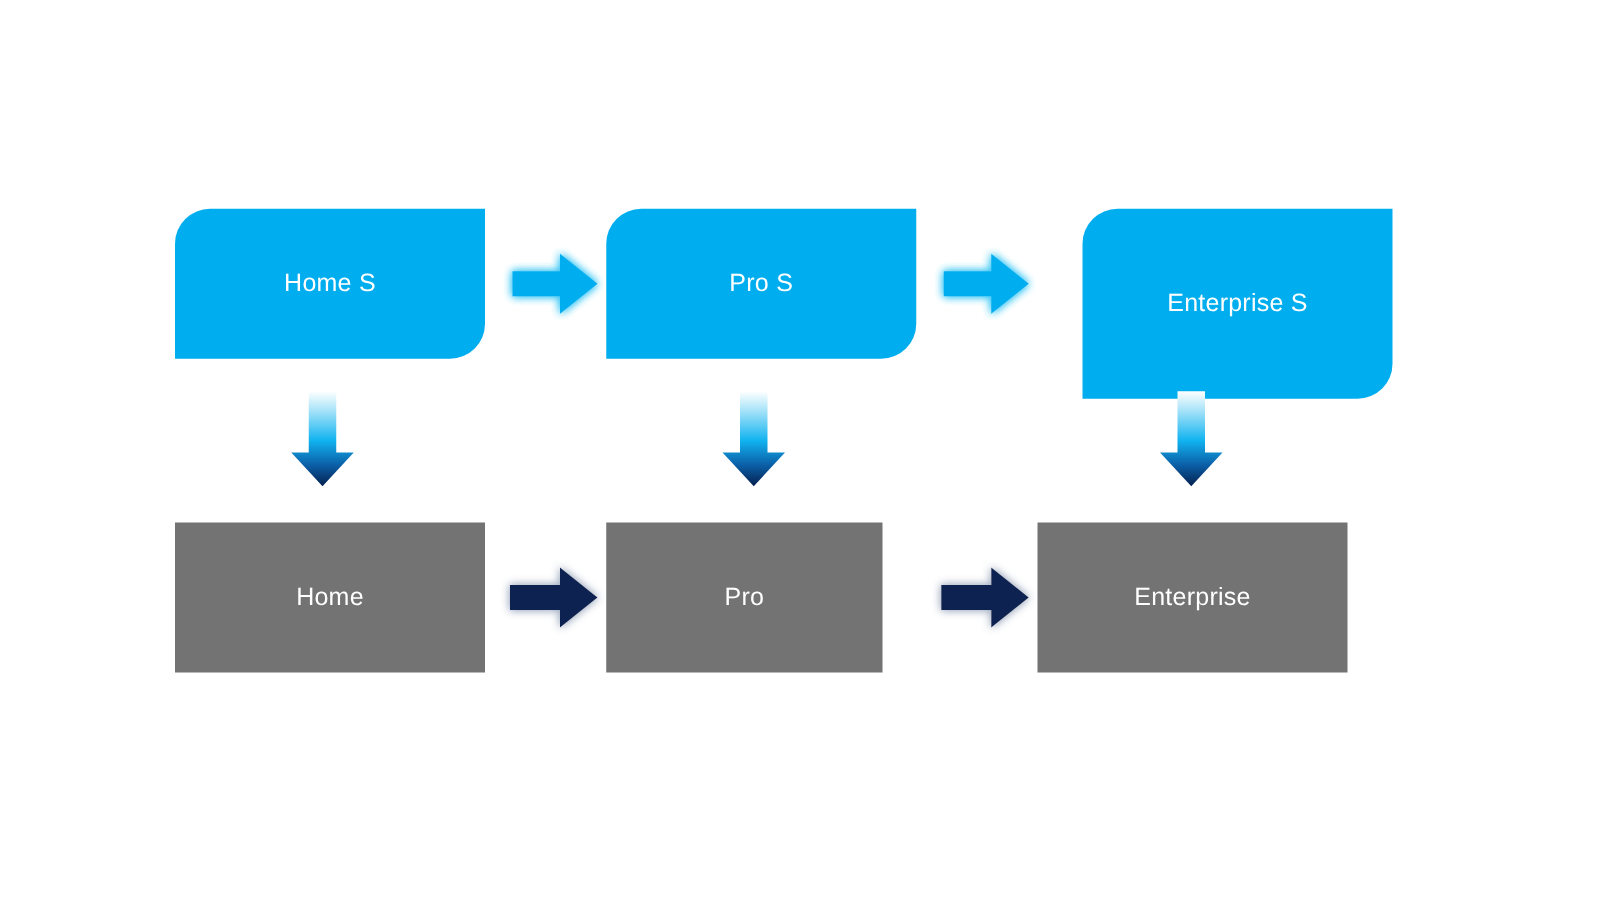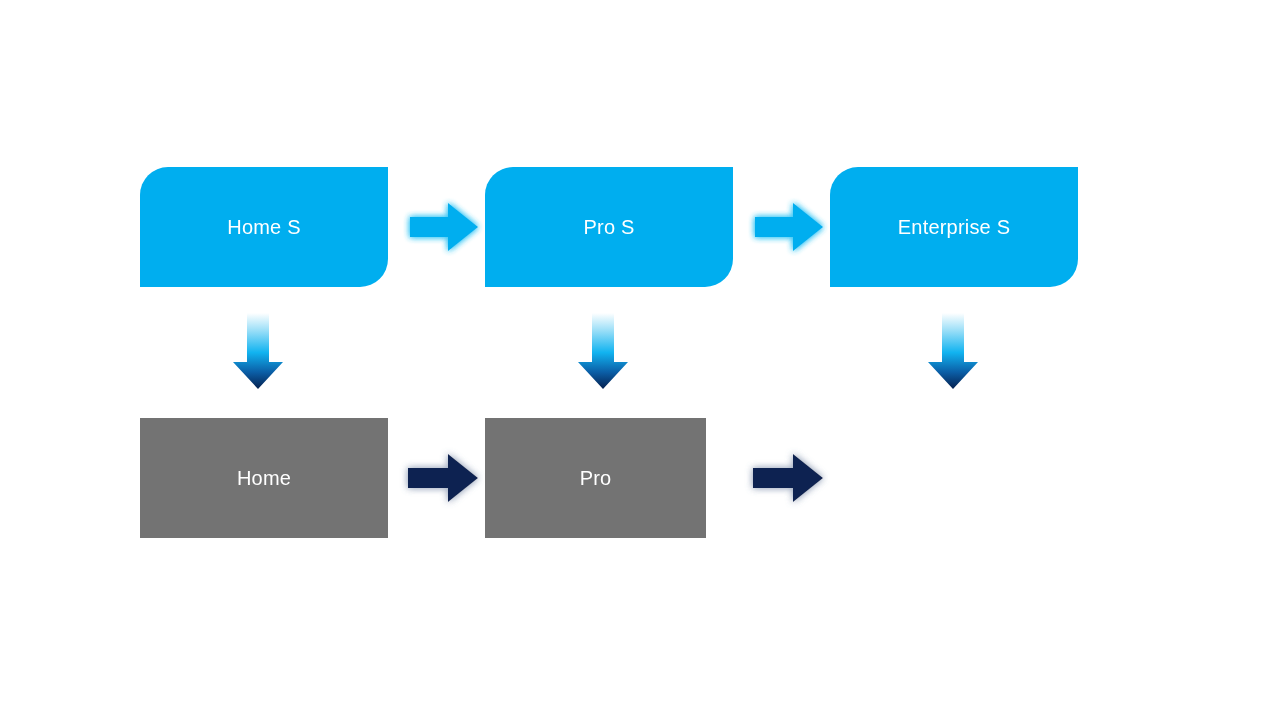--- a/index.html
+++ b/index.html
@@ -70,21 +70,21 @@
 <div id="canvas">
 
   <div class="node node--service" style="left:140px; top:167px; width:248px; height:120px;">
     <span class="node__label">Home S</span>
   </div>
 
   <div class="node node--service" style="left:485px; top:167px; width:248px; height:120px;">
     <span class="node__label">Pro S</span>
   </div>
 
-  <div class="node node--service" style="left:830px; top:167px; width:248px; height:120px;">
+  <div class="node node--service" style="left:866px; top:167px; width:248px; height:152px;">
     <span class="node__label">Enterprise S</span>
   </div>
 
   <div class="arrow" style="left:404px; top:196px; width:80px; height:62px;">
     <svg viewBox="0 0 80 62" xmlns="http://www.w3.org/2000/svg">
       <defs>
         <filter id="glowCyan1" x="-60%" y="-60%" width="220%" height="220%">
           <feGaussianBlur in="SourceAlpha" stdDeviation="3.2" result="b"></feGaussianBlur>
           <feFlood flood-color="#38c6f5" flood-opacity="0.95" result="c"></feFlood>
           <feComposite in="c" in2="b" operator="in" result="g"></feComposite>
@@ -163,20 +163,23 @@
   </div>
 
   <div class="node node--product" style="left:140px; top:418px; width:248px; height:120px;">
     <span class="node__label">Home</span>
   </div>
 
   <div class="node node--product" style="left:485px; top:418px; width:221px; height:120px;">
     <span class="node__label">Pro</span>
   </div>
 
+  <div class="node node--product" style="left:830px; top:418px; width:248px; height:120px;">
+    <span class="node__label">Enterprise</span>
+  </div>
 
   <div class="arrow" style="left:400px; top:447px; width:84px; height:62px;">
     <svg viewBox="0 0 84 62" xmlns="http://www.w3.org/2000/svg">
       <defs>
         <filter id="glowNavy1" x="-60%" y="-60%" width="220%" height="220%">
           <feGaussianBlur in="SourceAlpha" stdDeviation="3.6" result="b"></feGaussianBlur>
           <feFlood flood-color="#9aa7bd" flood-opacity="0.75" result="c"></feFlood>
           <feComposite in="c" in2="b" operator="in" result="g"></feComposite>
           <feMerge>
             <feMergeNode in="g"></feMergeNode>

